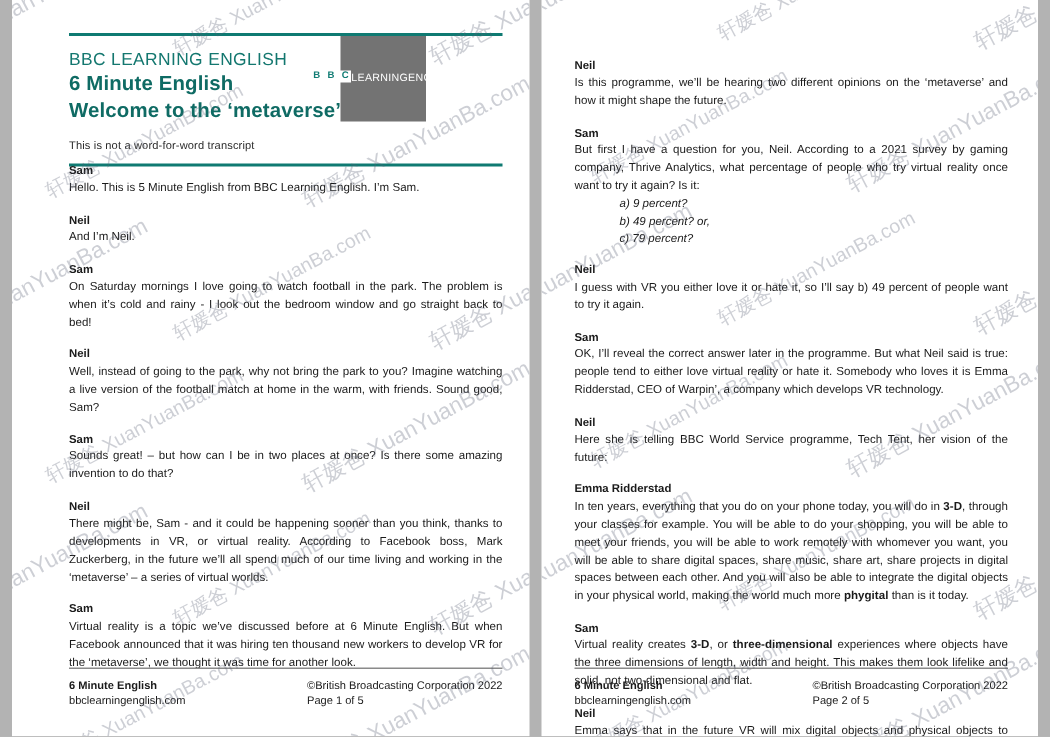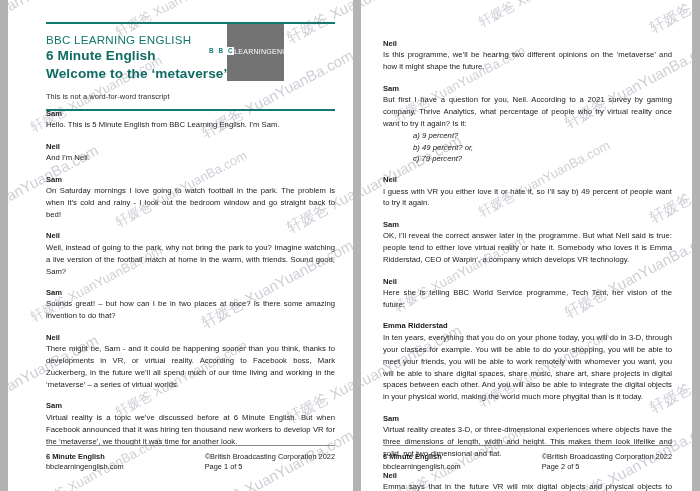--- a/index.html
+++ b/index.html
@@ -149,21 +149,21 @@
   }
   .blk { margin-bottom: 9.5px; }
   .blk:last-child { margin-bottom: 0; }
   .opt {
     font-size: 7.7px;
     color: #1a1a1a;
     line-height: 1.5;
     margin-left: 30px;
     font-style: italic;
   }
-  b.em { font-weight: normal; }
+  b.em { font-weight: bold; }
 
   
   .footer {
     position: absolute;
     left: 38px;
     right: 18px;
     bottom: 18px;
   }
   .right .footer { left: 22px; right: 20px; }
   .foot-rule {

